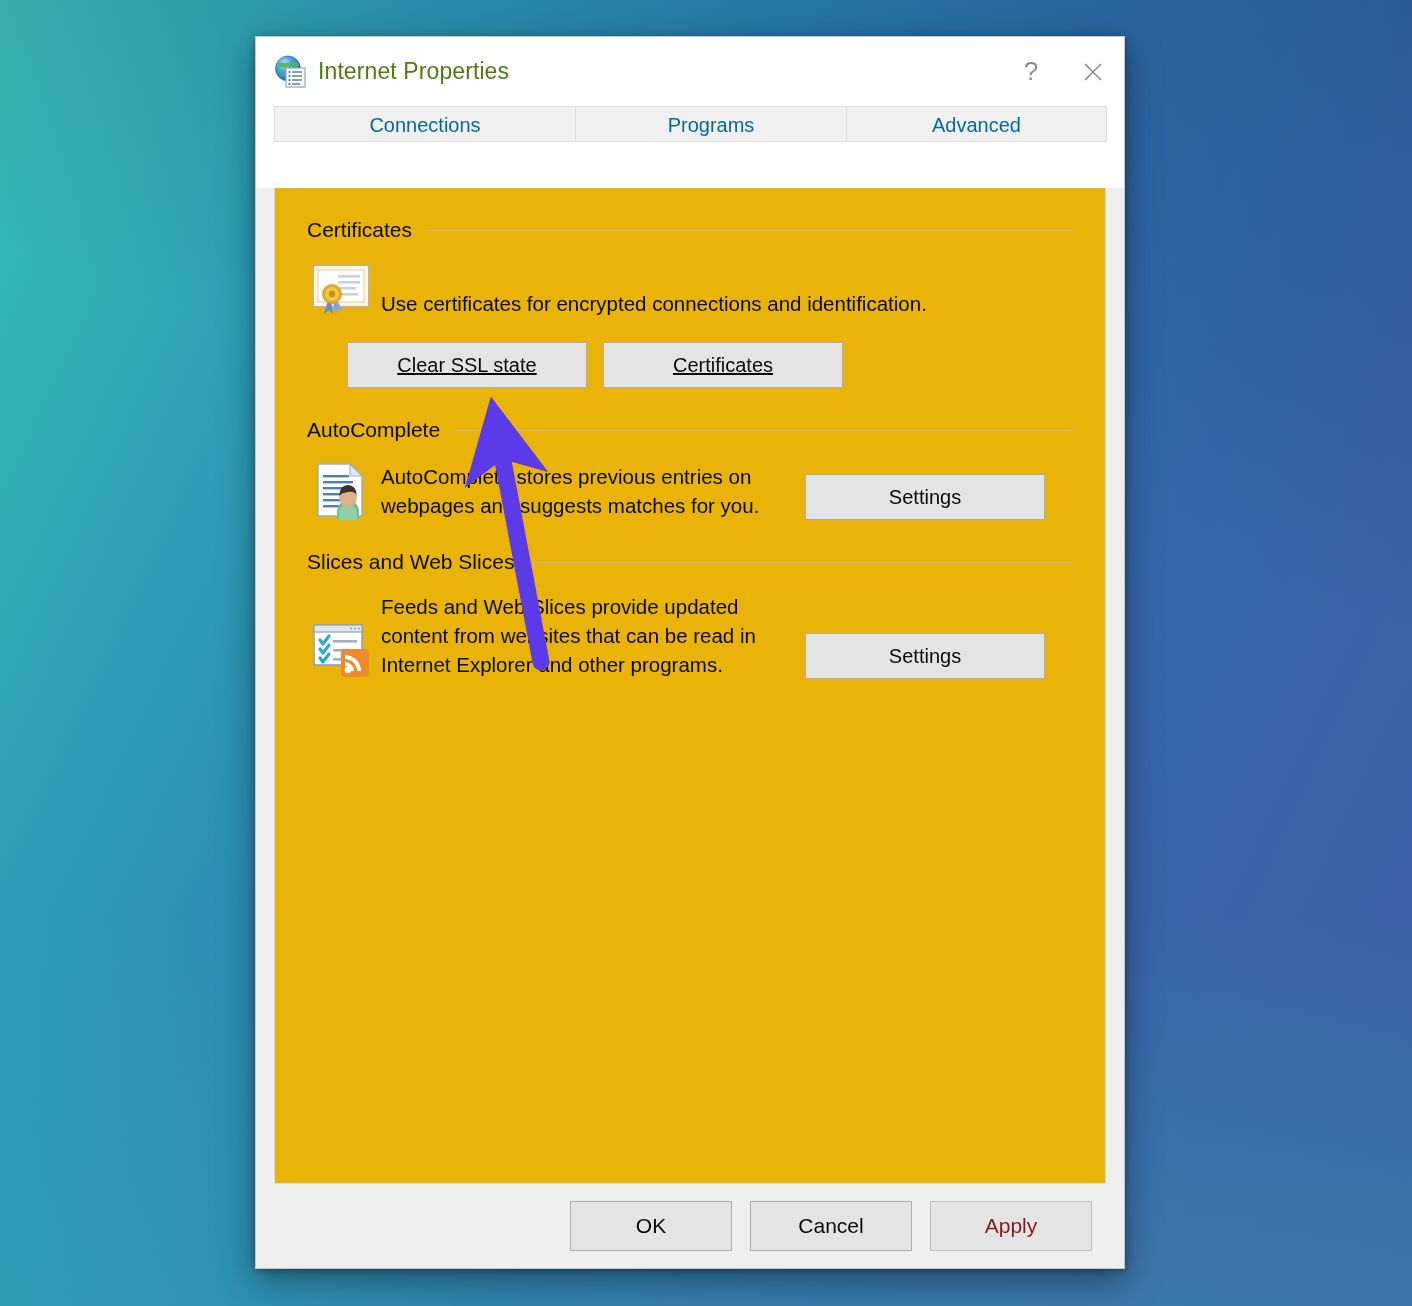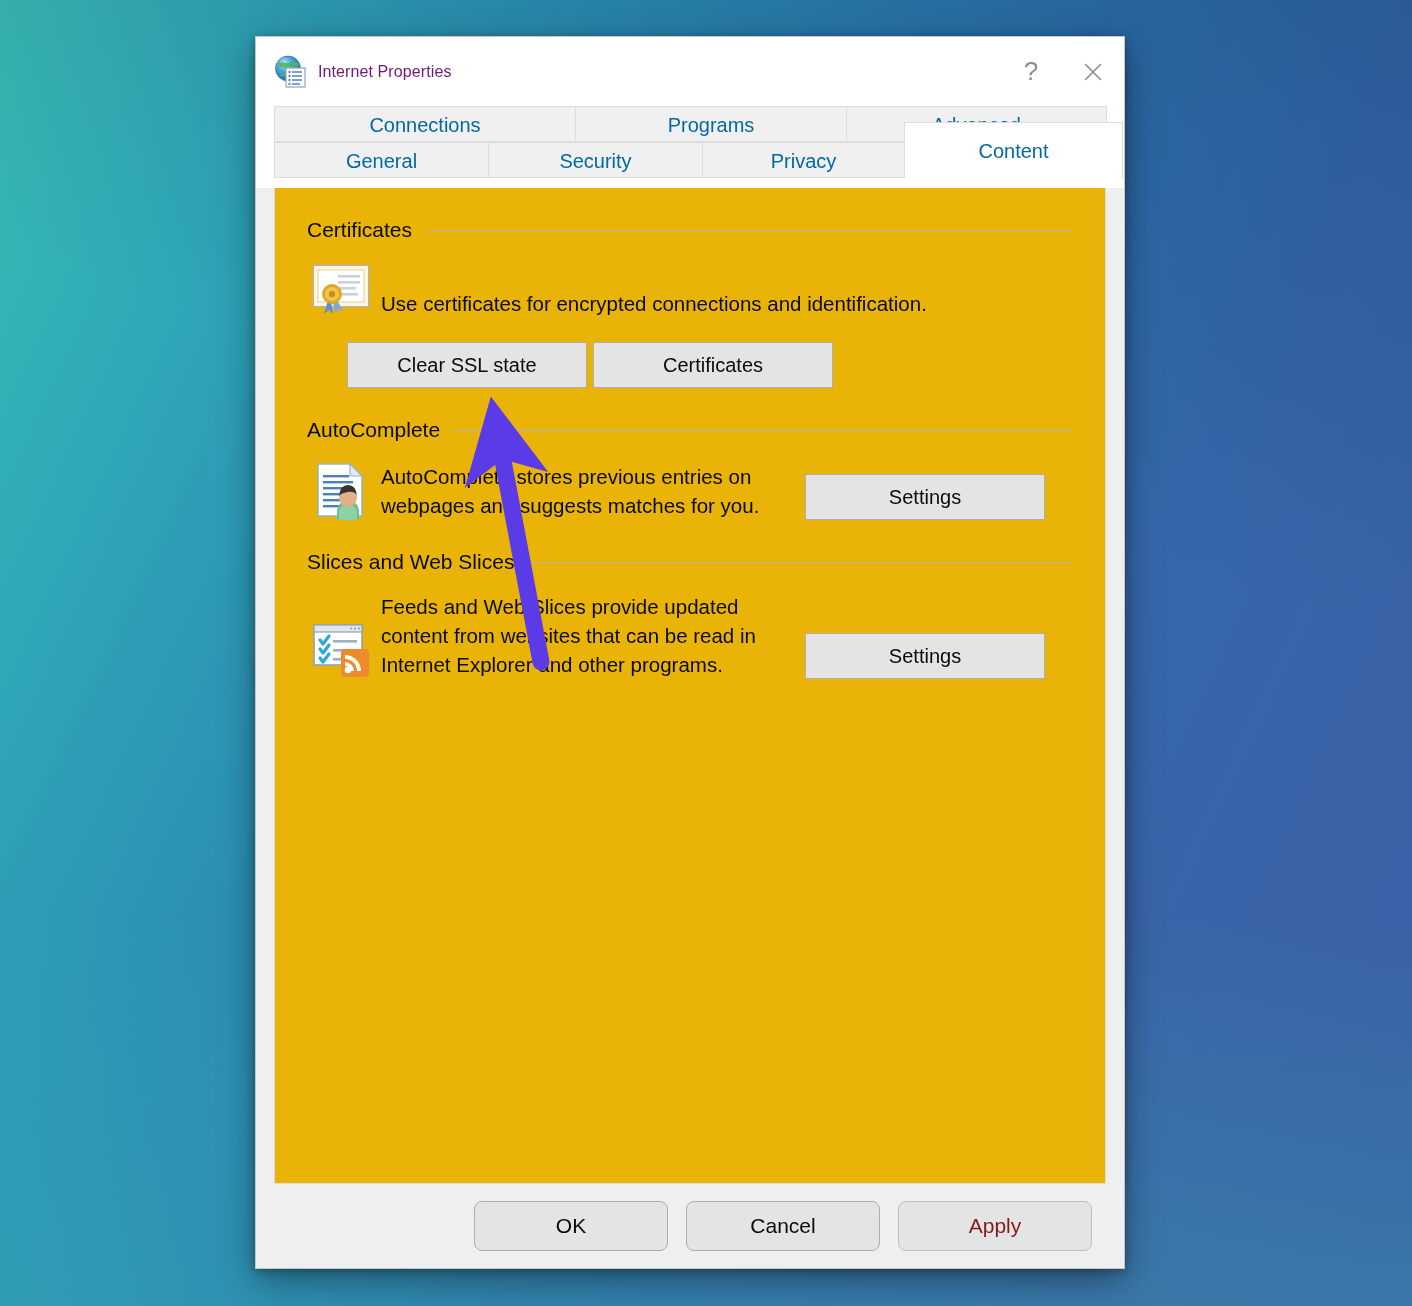--- a/index.html
+++ b/index.html
@@ -64,22 +64,22 @@
   }
   .title-icon {
     width: 34px;
     height: 34px;
     margin-left: 18px;
     margin-right: 10px;
     flex: 0 0 auto;
     position: relative;
   }
   .title-text {
-    font-size: 16px;
-    color: #701a75;
+    font-size: 23px;
+    color: #4d7c0f;
     letter-spacing: .1px;
     white-space: nowrap;
   }
   .title-spacer { flex: 1 1 auto; }
   .tb-btn {
     width: 62px;
     height: 69px;
     display: flex;
     align-items: center;
     justify-content: center;
@@ -195,41 +195,41 @@
     height: 46px;
     cursor: default;
     box-sizing: border-box;
     padding: 0 10px;
     white-space: nowrap;
   }
   .btn.wide { width: 240px; }
 
   .cert-btn-row {
     display: flex;
-    gap: 6px;
+    gap: 16px;
     margin-top: 24px;
     margin-left: 40px;
+    text-decoration: underline;
   }
 
   
   .footer {
     flex: 0 0 auto;
     height: 84px;
     display: flex;
     align-items: center;
     justify-content: flex-end;
     padding-right: 32px;
     gap: 18px;
     box-sizing: border-box;
   }
   .footer .btn {
-    width: 194px;
+    width: 162px;
     height: 50px;
     font-size: 21px;
-    border-radius: 8px;
   }
   .btn.disabled {
     color: #7f1d1d;
     background: #e4e4e4;
     border-color: #bfbfbf;
   }
 
   
   #arrow-layer {
     position: absolute;
@@ -281,26 +281,20 @@
         <line x1="19" y1="3" x2="3" y2="19" stroke="currentColor" stroke-width="1.6"></line>
       </svg>
     </div>
   </div>
 
   <div class="tabstrip">
     <div class="tabrow row-top">
       <div class="tab" style="width:302px">Connections</div>
       <div class="tab" style="width:272px">Programs</div>
       <div class="tab" style="width:261px">Advanced</div>
-    </div>
-    <div class="tabrow row-bottom">
-      <div class="tab" style="width:215px">General</div>
-      <div class="tab" style="width:215px">Security</div>
-      <div class="tab" style="width:203px">Privacy</div>
-      <div class="tab selected" style="width:219px; left:630px;">Content</div>
     </div>
   </div>
 
   <div class="panel">
 
     <div class="group">
       <div class="group-head">
         <div class="group-title">Certificates</div>
         <div class="group-rule"></div>
       </div>

